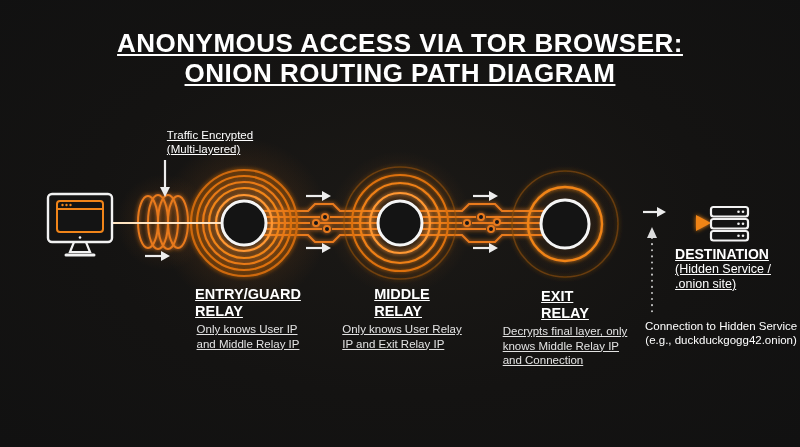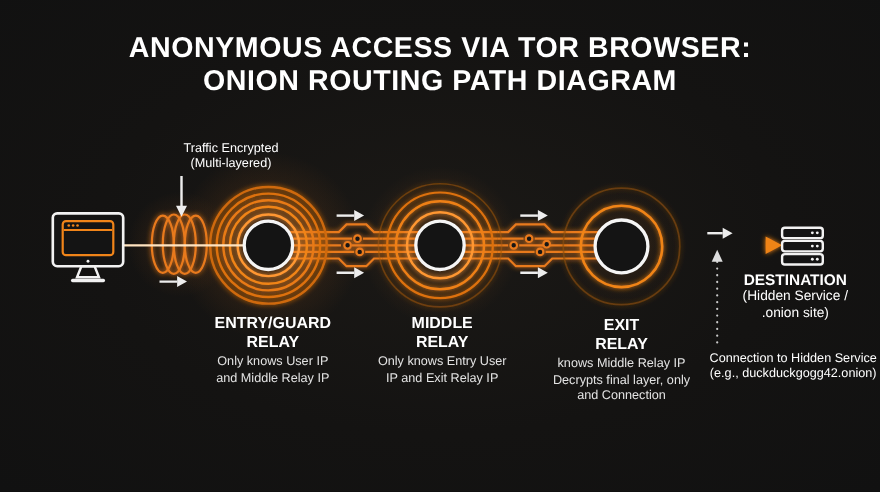--- a/index.html
+++ b/index.html
@@ -11,21 +11,21 @@
     --text-secondary:#E3E3E3;
   }
   html,body{margin:0;padding:0;background:#0d0d0d;}
   .stage{
     position:relative;width:800px;height:447px;overflow:hidden;
     background:radial-gradient(ellipse at 50% 48%, #1b1916 0%, #141312 55%, #111111 100%);
     font-family:"Liberation Sans", sans-serif;
     color:var(--text-primary);
   }
   .abs{position:absolute;}
-  .ctr{transform:translateX(-50%);text-align:center;}
+  .ctr{transform:translateX(-50%);text-align:left;text-decoration:underline;}
   .title-line{font-weight:bold;font-size:26px;letter-spacing:.5px;white-space:nowrap;}
   .small-note{font-size:11.5px;line-height:14px;color:var(--text-primary);margin-left:44px;}
   .node-label{font-weight:bold;font-size:15px;line-height:16.5px;white-space:nowrap;}
   .node-sub{font-weight:normal;font-size:13px;}
   .relay-name{font-weight:bold;font-size:14.5px;line-height:16.5px;white-space:nowrap;}
   .relay-desc{font-size:11.5px;line-height:14.5px;color:var(--text-secondary);white-space:nowrap;}
   .dest-name{font-weight:bold;font-size:14px;line-height:16px;white-space:nowrap;}
   .dest-sub{font-size:12.5px;line-height:15px;color:var(--text-primary);white-space:nowrap;}
   .conn-note{font-size:11.5px;line-height:13.5px;text-align:center;color:var(--text-primary);white-space:nowrap;}
   svg{display:block;}
@@ -212,31 +212,31 @@
   <div class="abs ctr relay-desc" style="left:248px;top:322px">
     <div>Only knows User IP</div>
     <div>and Middle Relay IP</div>
   </div>
 
   <div class="abs ctr" style="left:402px;top:286px">
     <div class="relay-name">MIDDLE</div>
     <div class="relay-name">RELAY</div>
   </div>
   <div class="abs ctr relay-desc" style="left:402px;top:322px">
-    <div>Only knows Entry User</div>
+    <div>Only knows User Relay</div>
     <div>IP and Exit Relay IP</div>
   </div>
 
   <div class="abs ctr" style="left:565px;top:288px">
     <div class="relay-name">EXIT</div>
     <div class="relay-name">RELAY</div>
   </div>
   <div class="abs ctr relay-desc" style="left:565px;top:324px">
+    <div>Decrypts final layer, only</div>
     <div>knows Middle Relay IP</div>
-    <div>Decrypts final layer, only</div>
     <div>and Connection</div>
   </div>
 
   <div class="abs ctr" style="left:723px;top:246px">
     <div class="dest-name">DESTINATION</div>
     <div class="dest-sub">(Hidden Service /</div>
     <div class="dest-sub">.onion site)</div>
   </div>
 
   <div class="abs conn-note" style="left:645px;top:320px">

